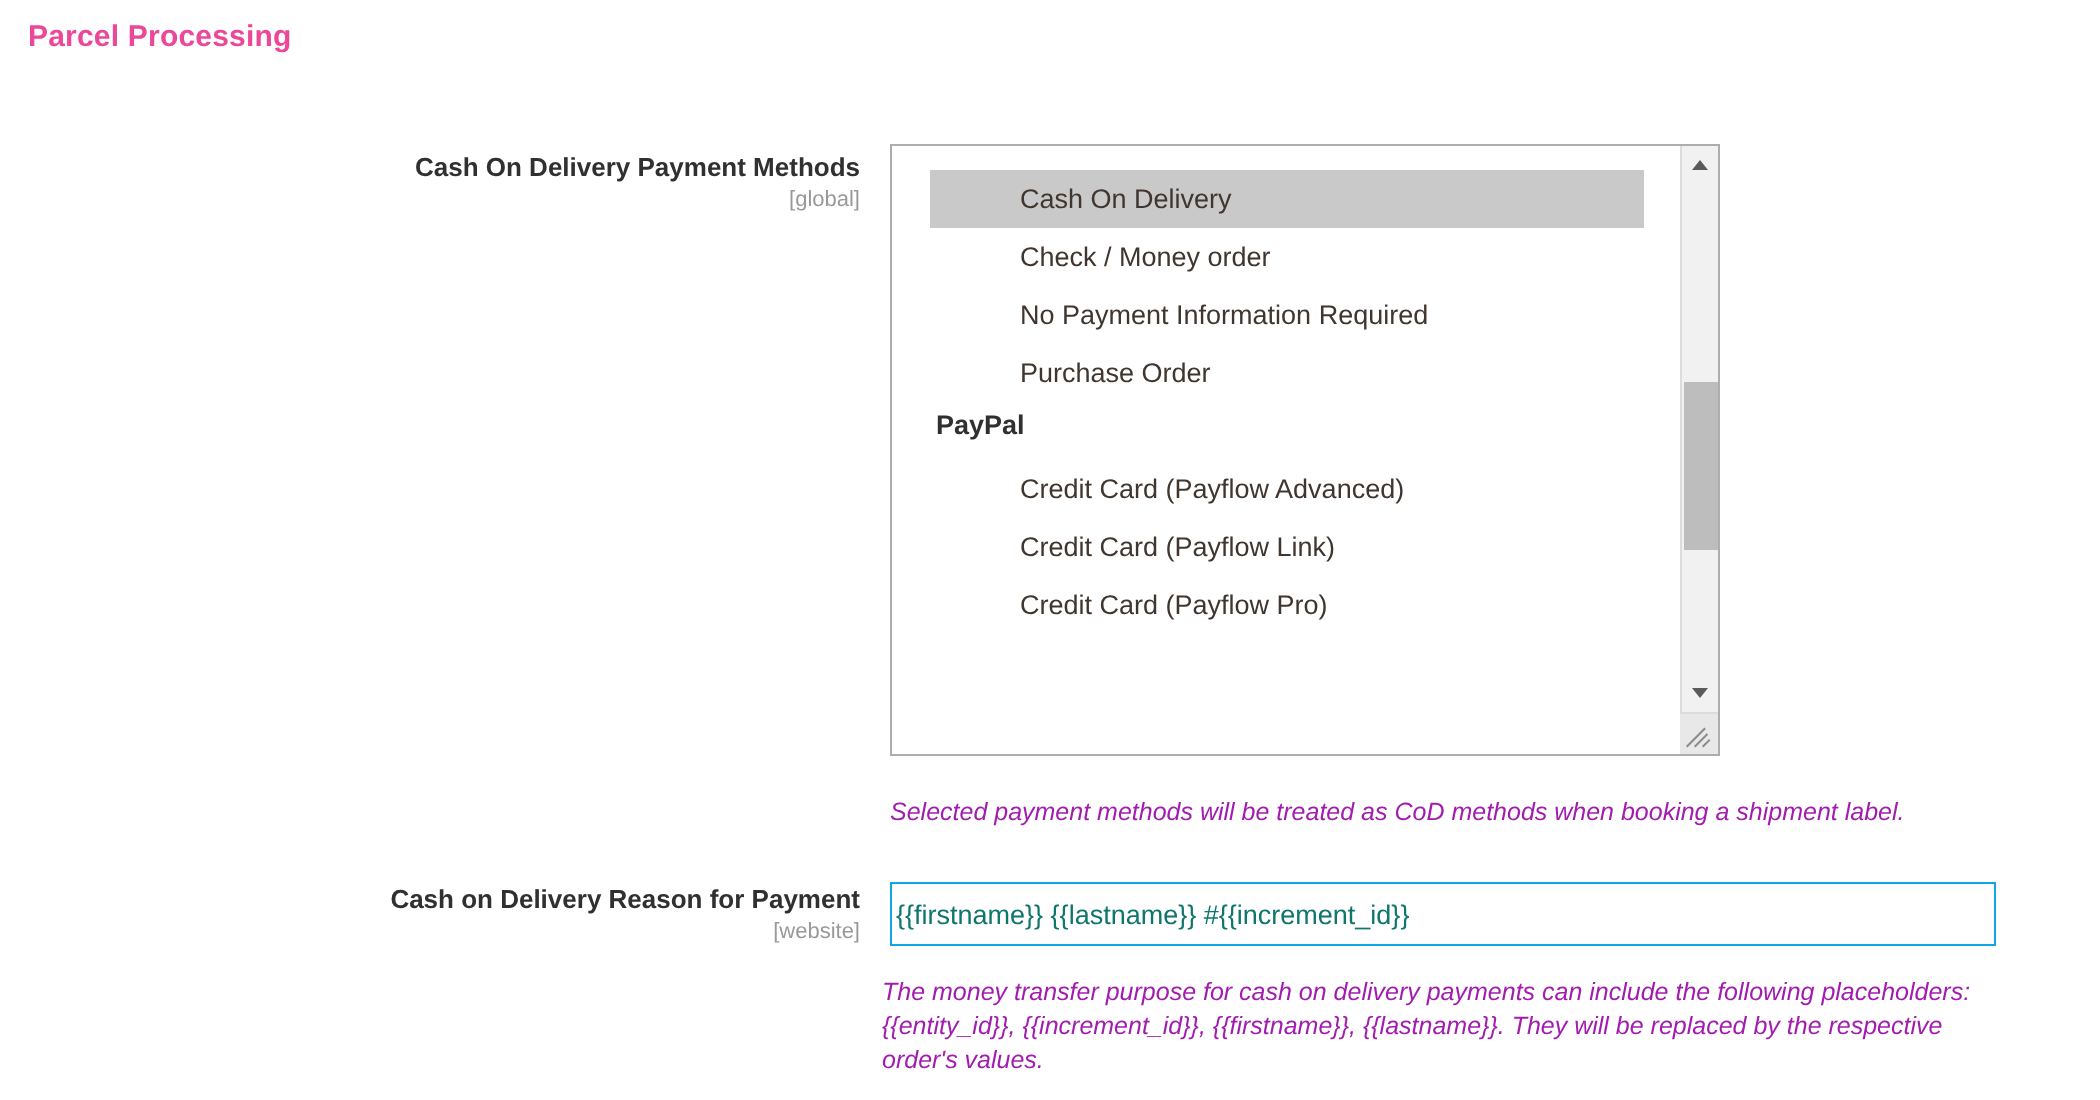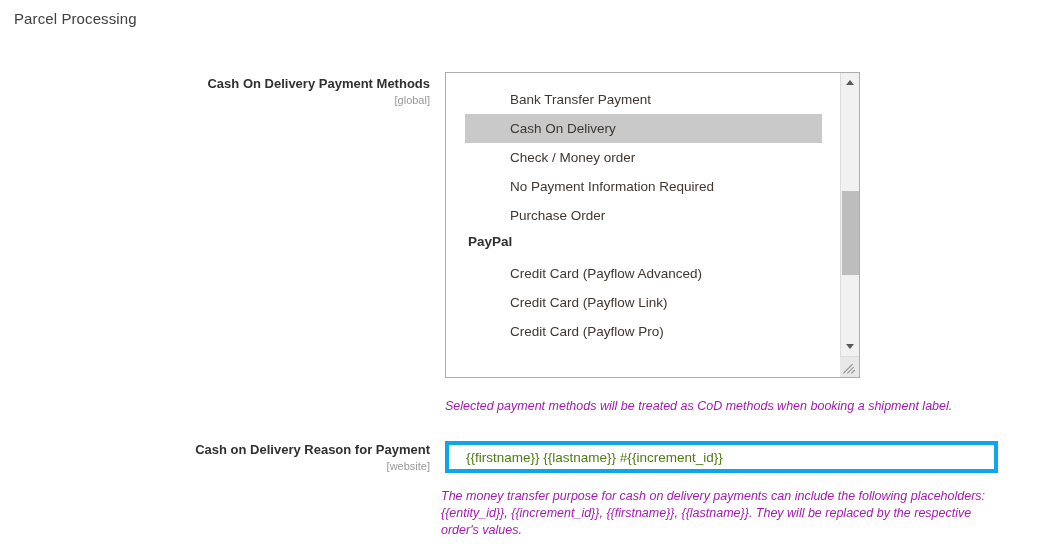--- a/index.html
+++ b/index.html
@@ -15,22 +15,22 @@
     overflow: hidden;
     position: relative;
   }
 
   
   .page-title {
     position: absolute;
     left: 14px;
     top: 10px;
     font-size: 15px;
-    font-weight: normal;
-    color: #404040;
+    font-weight: bold;
+    color: #ec4899;
     letter-spacing: 0.1px;
   }
 
   
   .form-row {
     position: absolute;
     left: 0;
     width: 1050px;
   }
   .field-label {
@@ -173,46 +173,45 @@
     font-style: italic;
   }
 
   
   .text-input {
     position: absolute;
     left: 445px;
     top: 441px;
     width: 553px;
     height: 32px;
-    border: 4px solid #0ea5e9;
+    border: 1px solid #0ea5e9;
     background: #ffffff;
     box-sizing: border-box;
     font-family: "Liberation Sans", sans-serif;
     font-size: 13.5px;
-    color: #4d7c0f;
-    padding: 0 17px;
+    color: #0f766e;
+    padding: 0 2px;
     outline: none;
   }
 </style>
 </head>
 <body>
 
 <div class="page-title">Parcel Processing</div>
 
 <div class="form-row">
 
   <div class="field-label" style="top:76px;">Cash On Delivery Payment Methods</div>
   <div class="field-scope" style="top:93px;">[global]</div>
 
   <div class="multiselect-wrap">
 
     <div class="multiselect-list">
 
 
-      <div class="opt-item">Bank Transfer Payment</div>
       <div class="opt-item selected">Cash On Delivery</div>
       <div class="opt-item">Check / Money order</div>
       <div class="opt-item">No Payment Information Required</div>
       <div class="opt-item">Purchase Order</div>
 
       <div class="opt-group-label" style="">PayPal</div>
 
       <div class="opt-item">Credit Card (Payflow Advanced)</div>
       <div class="opt-item">Credit Card (Payflow Link)</div>
       <div class="opt-item">Credit Card (Payflow Pro)</div>

